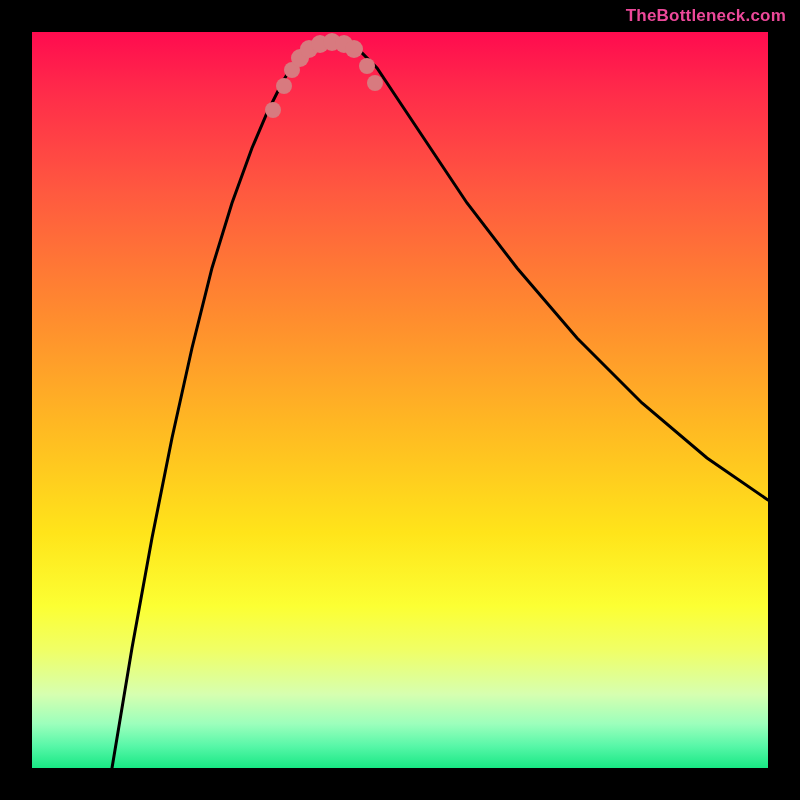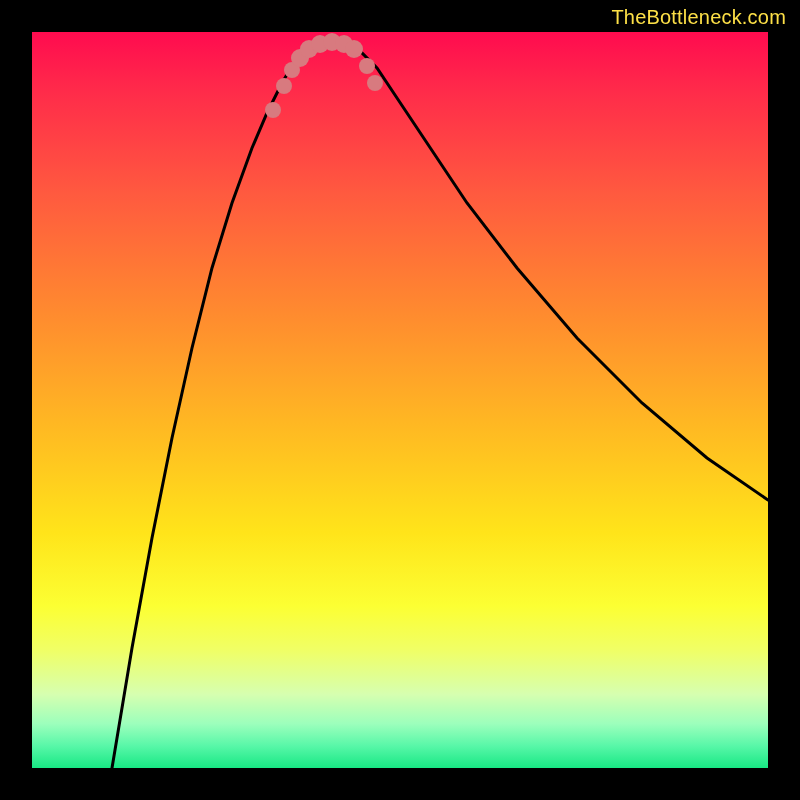--- a/index.html
+++ b/index.html
@@ -37,23 +37,23 @@
       #d6ffb0 90%,
       #9cffbc 94%,
       #58f7a8 97%,
       #18e884 100%
     );
   }
   .watermark {
     position: absolute;
     top: 6px;
     right: 14px;
-    color: #fde047;
-    font-size: 20px;
-    font-weight: 400;
+    color: #ec4899;
+    font-size: 17px;
+    font-weight: 700;
     letter-spacing: 0.2px;
     user-select: none;
   }
   svg.curve {
     position: absolute;
     left: 0;
     top: 0;
     width: 736px;
     height: 736px;
   }

